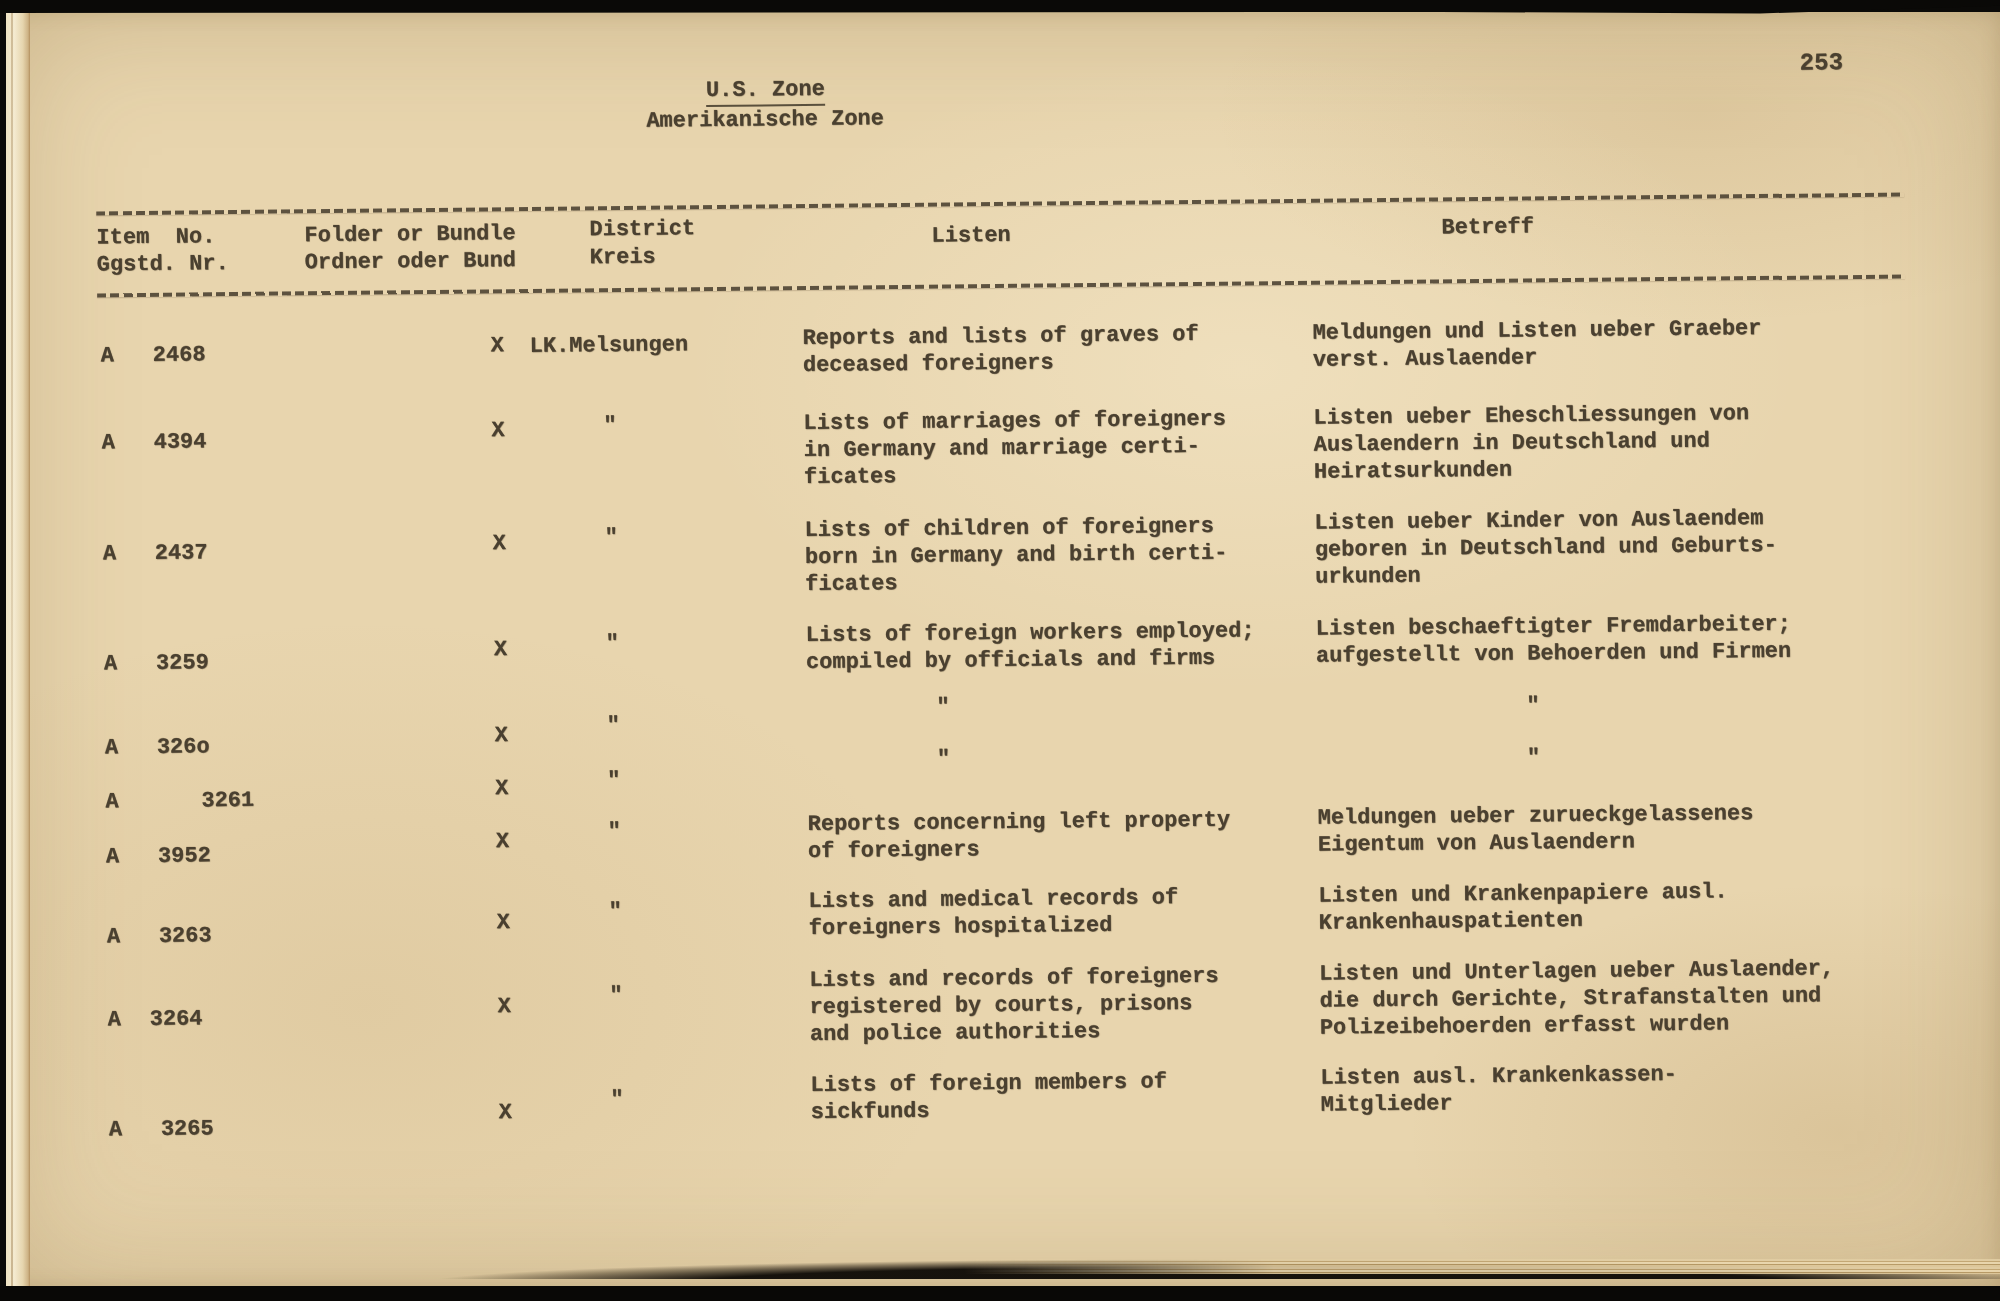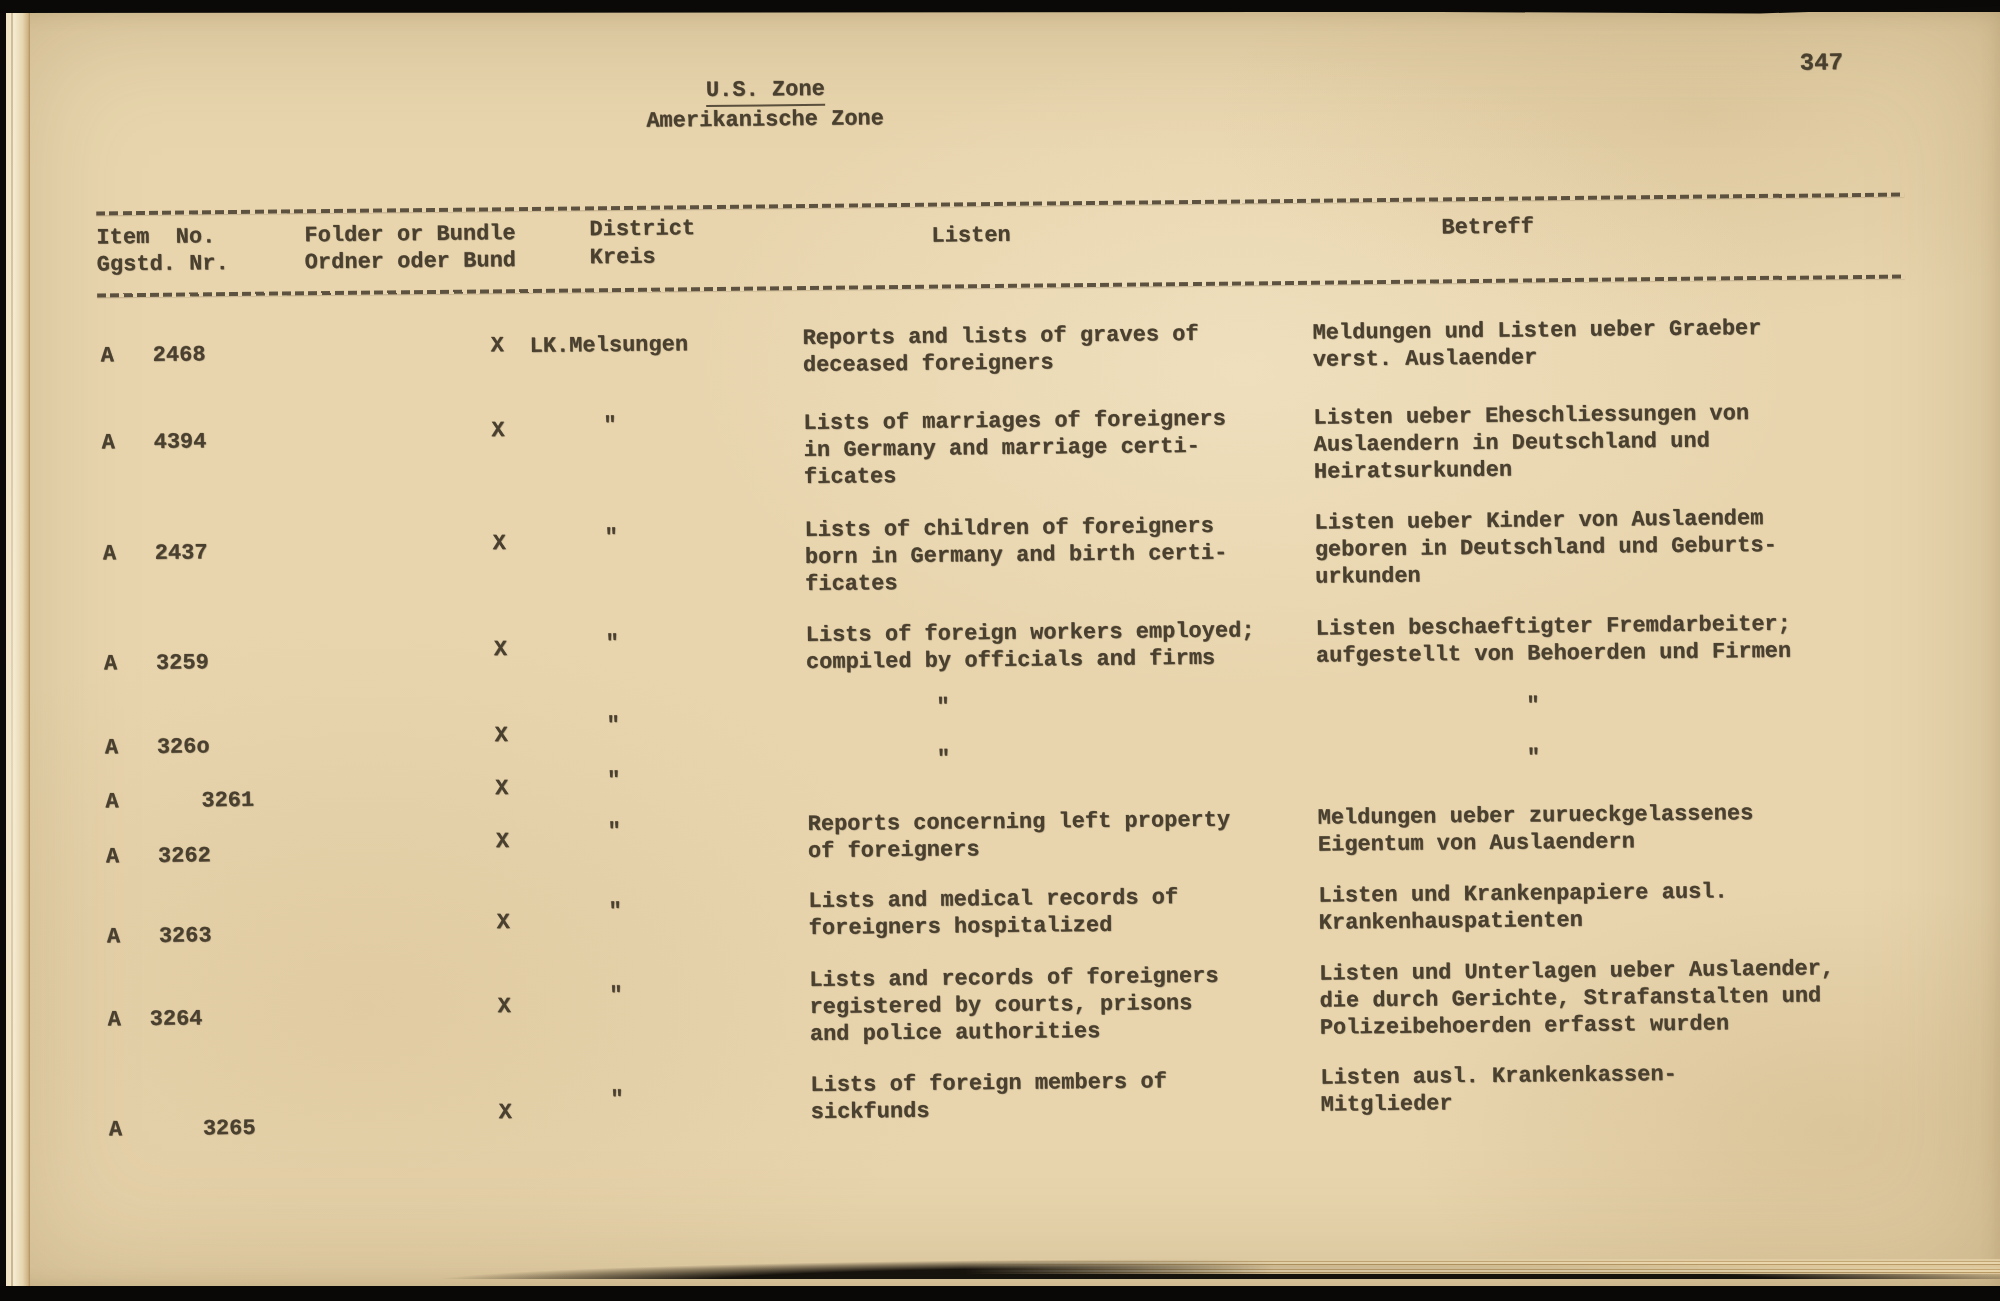--- a/index.html
+++ b/index.html
@@ -67,21 +67,21 @@
 </style>
 </head>
 <body>
 
 <div class="sheet">
   <div class="edge-strip">
     <div class="edge-crease"></div>
   </div>
 
   <div class="content">
-    <div class="t pageno" style="left:1800px;top:46px">347</div>
+    <div class="t pageno" style="left:1800px;top:46px">253</div>
 
     <div class="t title" style="left:706px;top:62px">U.S. Zone</div>
     <div class="t" style="left:646px;top:92px">Amerikanische Zone</div>
 
     <div class="rule" style="top:190px"></div>
 
     <div class="t" style="left:95px;top:203px">Item  No.</div>
     <div class="t" style="left:95px;top:230px">Ggstd. Nr.</div>
     <div class="t" style="left:303px;top:203px">Folder or Bundle</div>
     <div class="t" style="left:303px;top:230px">Ordner oder Bund</div>
@@ -148,21 +148,21 @@
         <div>
           <div class="t" style="left: 98px; top: 767px;">A</div>
           <div class="t" style="left: 150px; top: 767px; margin-left: 44px;">3261</div>
           <div class="t" style="left: 488px; top: 758px;">X</div>
           <div class="t" style="left: 600px; top: 751px;">"</div>
           <div class="t" style="left: 930px; top: 733px;">"</div>
           <div class="t" style="left: 1520px; top: 738px;">"</div>
         </div>
         <div>
           <div class="t" style="left: 98px; top: 822px;">A</div>
-          <div class="t" style="left: 150px; top: 822px;">3262</div>
+          <div class="t" style="left: 150px; top: 822px;">3952</div>
           <div class="t" style="left: 488px; top: 811px;">X</div>
           <div class="t" style="left: 600px; top: 802px;">"</div>
           <div class="t" style="left: 800px; top: 797px;">Reports concerning left property
 of foreigners</div>
           <div class="t" style="left: 1310px; top: 796px;">Meldungen ueber zurueckgelassenes
 Eigentum von Auslaendern</div>
         </div>
         <div>
           <div class="t" style="left: 98px; top: 902px;">A</div>
           <div class="t" style="left: 150px; top: 902px;">3263</div>
@@ -180,21 +180,21 @@
           <div class="t" style="left: 600px; top: 966px;">"</div>
           <div class="t" style="left: 800px; top: 953px;">Lists and records of foreigners
 registered by courts, prisons
 and police authorities</div>
           <div class="t" style="left: 1310px; top: 952px;">Listen und Unterlagen ueber Auslaender,
 die durch Gerichte, Strafanstalten und
 Polizeibehoerden erfasst wurden</div>
         </div>
         <div>
           <div class="t" style="left: 98px; top: 1095px;">A</div>
-          <div class="t" style="left: 150px; top: 1095px; margin-left: 42px;">3265</div>
+          <div class="t" style="left: 150px; top: 1095px;">3265</div>
           <div class="t" style="left: 488px; top: 1082px;">X</div>
           <div class="t" style="left: 600px; top: 1070px;">"</div>
           <div class="t" style="left: 800px; top: 1058px;">Lists of foreign members of
 sickfunds</div>
           <div class="t" style="left: 1310px; top: 1056px;">Listen ausl. Krankenkassen-
 Mitglieder</div>
         </div>
       </div>
   </div>
 

